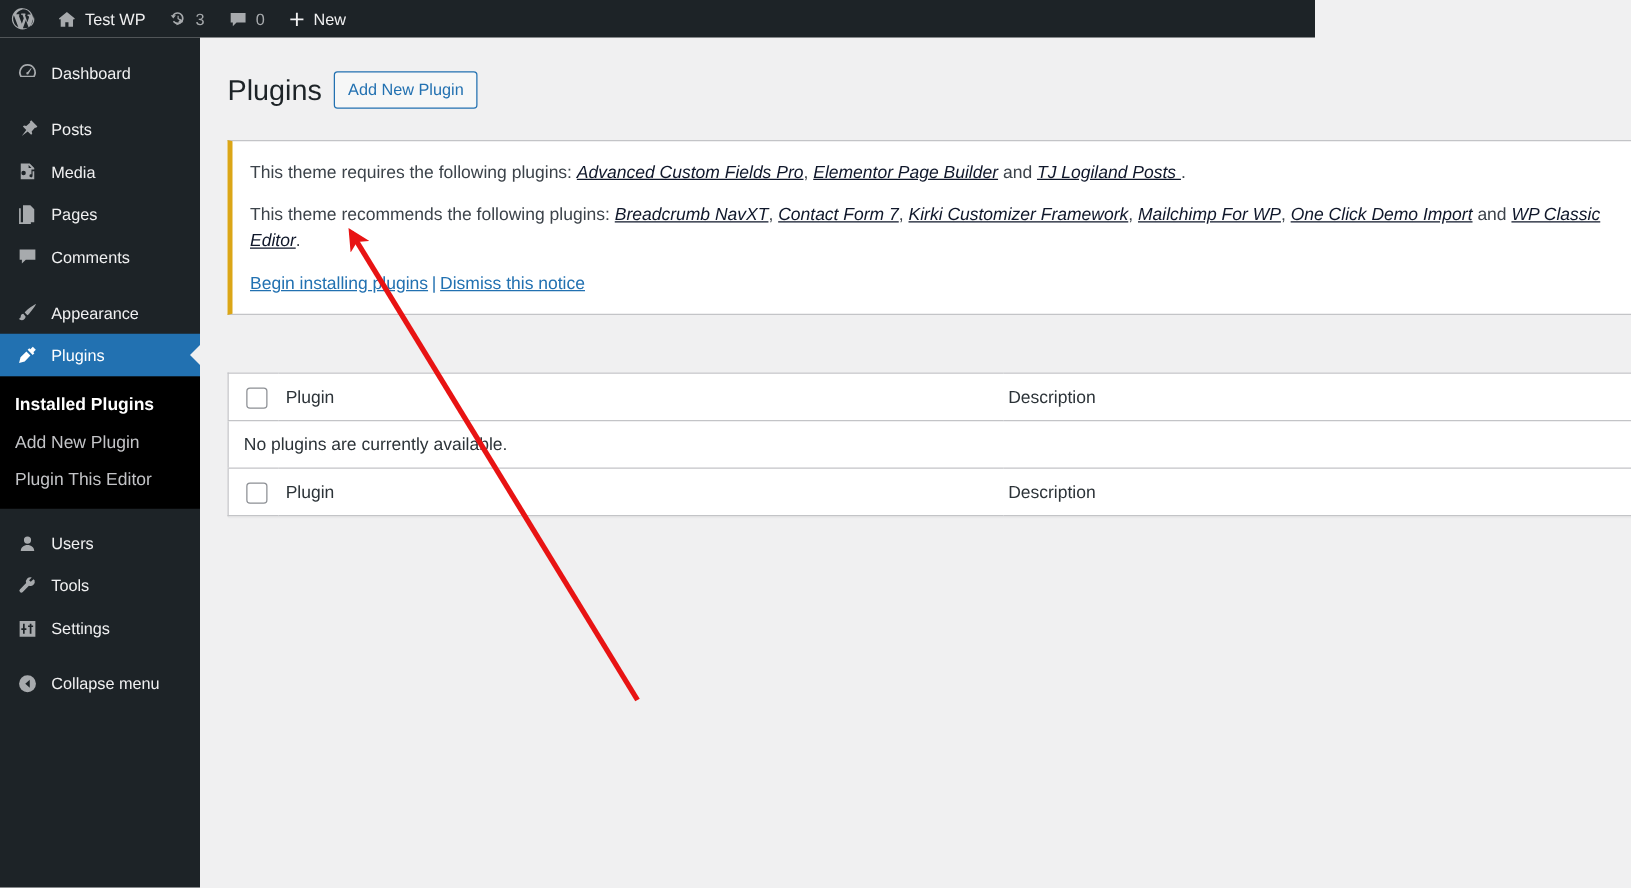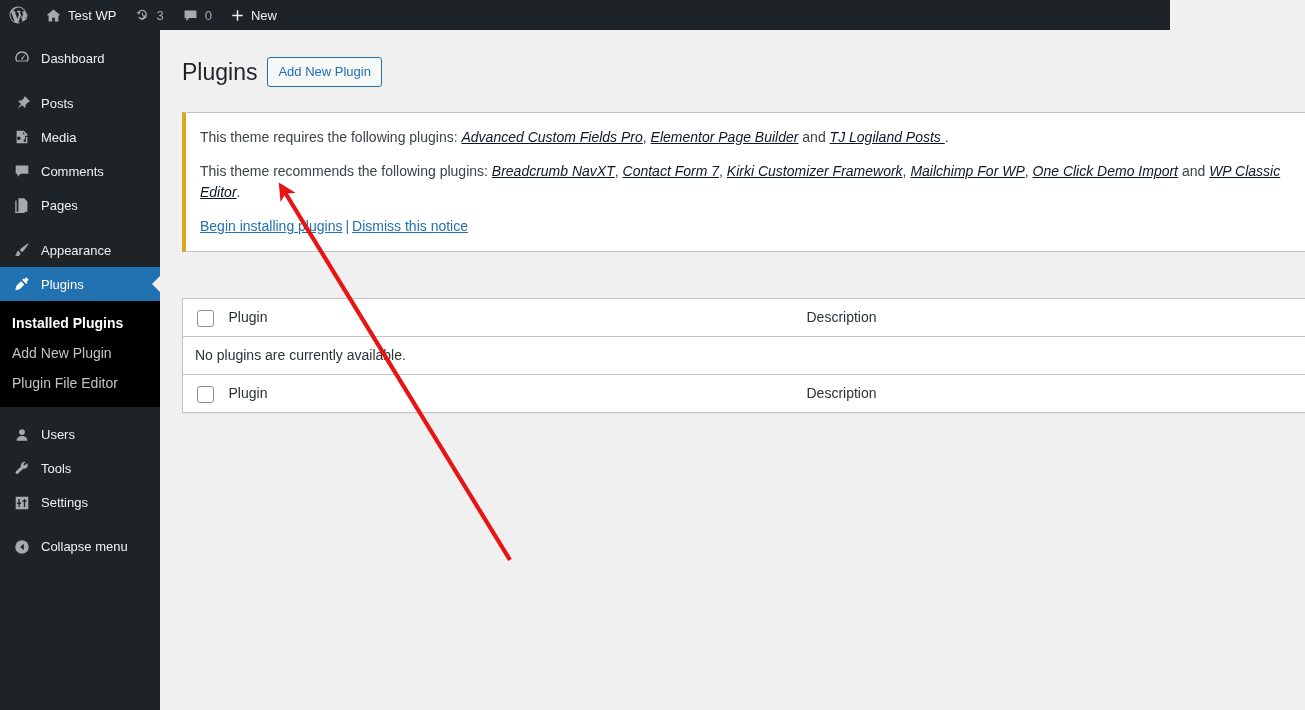--- a/index.html
+++ b/index.html
@@ -8,21 +8,21 @@
     width: 1305px; height: 710px;
     overflow: hidden;
     background: #f0f0f1;
     font-family: "Liberation Sans", sans-serif;
     -webkit-font-smoothing: antialiased;
   }
 
   
   #adminbar {
     position: absolute; top: 0; left: 0;
-    width: 1170px; height: 30px;
+    width: 1052px; height: 30px;
     background: #1d2327;
     display: flex; align-items: center;
     color: #f0f0f1;
     font-size: 13px;
     z-index: 30;
   }
   .ab-item {
     display: flex; align-items: center; gap: 6px;
     height: 30px; padding: 0 9px;
     color: #f0f0f1;
@@ -276,33 +276,33 @@
       <svg width="18" height="18" viewBox="0 0 20 20">
           <path fill="currentColor" d="M4 3h8l4 4v10H4V3zm7 1.5V7h2.5L11 4.5zM6.5 9.5a2 2 0 1 0 0 4 2 2 0 0 0 0-4zm7-1v4.2a1.4 1.4 0 1 0 1 1.3V10h1.5V8.5h-2.5z"></path>
         </svg>
     </span>
     <span class="mlabel">Media</span>
   </div>
 
   <div class="menu-top">
     <span class="mi">
       <svg width="18" height="18" viewBox="0 0 20 20">
+          <path fill="currentColor" d="M6 2.5h6.5L16 6v11.5H6V2.5zM4 5v12.5h9V19H2.5V5H4z"></path>
+        </svg>
+    </span>
+    <span class="mlabel">Pages</span>
+  </div>
+
+  <div class="menu-top">
+    <span class="mi">
+      <svg width="18" height="18" viewBox="0 0 20 20">
           <path fill="currentColor" d="M3 4h14v9H8.5L5 16.5V13H3V4z"></path>
         </svg>
     </span>
     <span class="mlabel">Comments</span>
-  </div>
-
-  <div class="menu-top">
-    <span class="mi">
-      <svg width="18" height="18" viewBox="0 0 20 20">
-          <path fill="currentColor" d="M6 2.5h6.5L16 6v11.5H6V2.5zM4 5v12.5h9V19H2.5V5H4z"></path>
-        </svg>
-    </span>
-    <span class="mlabel">Pages</span>
   </div>
 
   <div class="menu-sep"></div>
 
   <div class="menu-top">
     <span class="mi">
       <svg width="18" height="18" viewBox="0 0 20 20">
           <path fill="currentColor" d="M17.5 2.5c-1 0-8 5.1-9.3 6.7l-.7.9 2.4 2.4.9-.7c1.6-1.3 6.7-8.3 6.7-9.3zM6.3 11.2c-1.3 0-2.3 1-2.3 2.3 0 1-.8 1.8-1.8 2 .6.8 1.6 1.3 2.7 1.3 1.9 0 3.4-1.5 3.4-3.3l-2-2.3z"></path>
         </svg>
     </span>
@@ -314,21 +314,21 @@
       <svg width="18" height="18" viewBox="0 0 20 20">
           <path fill="currentColor" d="M14.7 2.6 12.5 4.8l-.9-.9-1.5 1.5 4.5 4.5 1.5-1.5-.9-.9 2.2-2.2-2.7-2.7zM9 6.9 3.8 12l-1.3 5 5-1.3 5.1-5.2L9 6.9z"></path>
         </svg>
     </span>
     <span class="mlabel">Plugins</span>
   </div>
 
   <div id="submenu">
     <span class="submenu-item current">Installed Plugins</span>
     <span class="submenu-item">Add New Plugin</span>
-    <span class="submenu-item">Plugin File Editor</span>
+    <span class="submenu-item">Plugin This Editor</span>
   </div>
 
   <div class="menu-sep"></div>
 
   <div class="menu-top">
     <span class="mi">
       <svg width="18" height="18" viewBox="0 0 20 20">
           <path fill="currentColor" d="M10 3.5a3.2 3.2 0 1 0 0 6.4 3.2 3.2 0 0 0 0-6.4zM4 16.5c0-3.3 2.7-5.4 6-5.4s6 2.1 6 5.4H4z"></path>
         </svg>
     </span>

